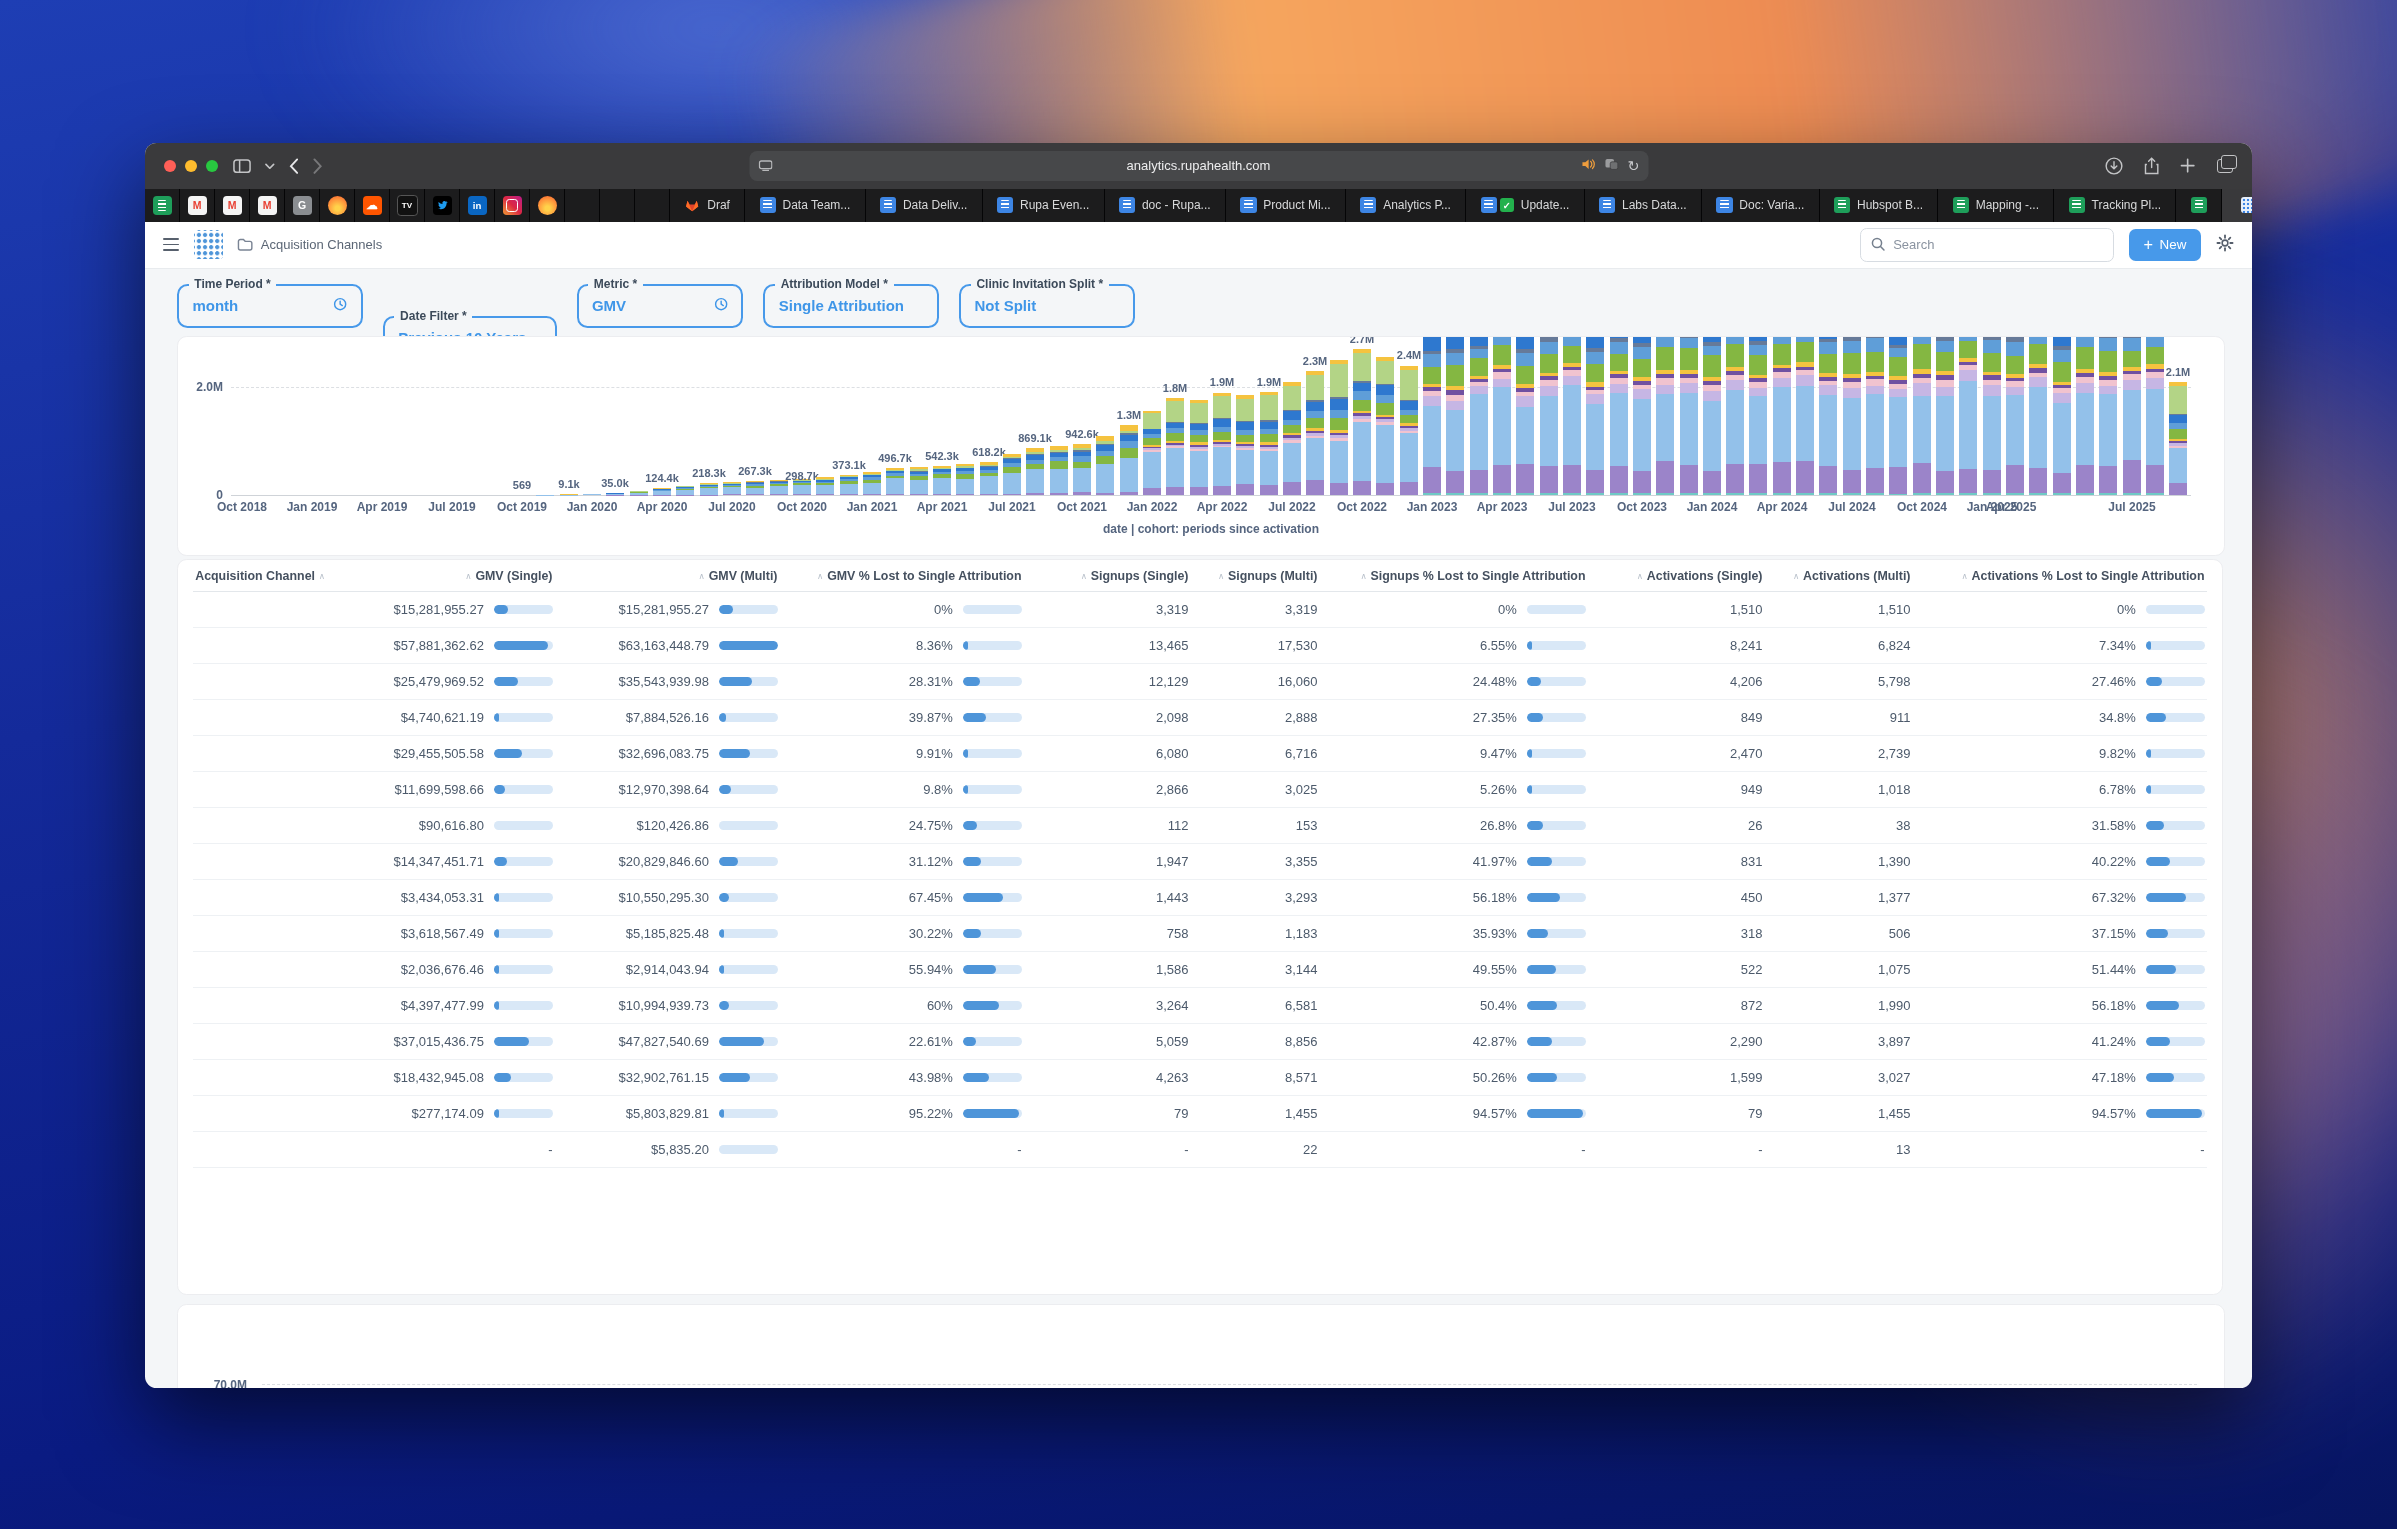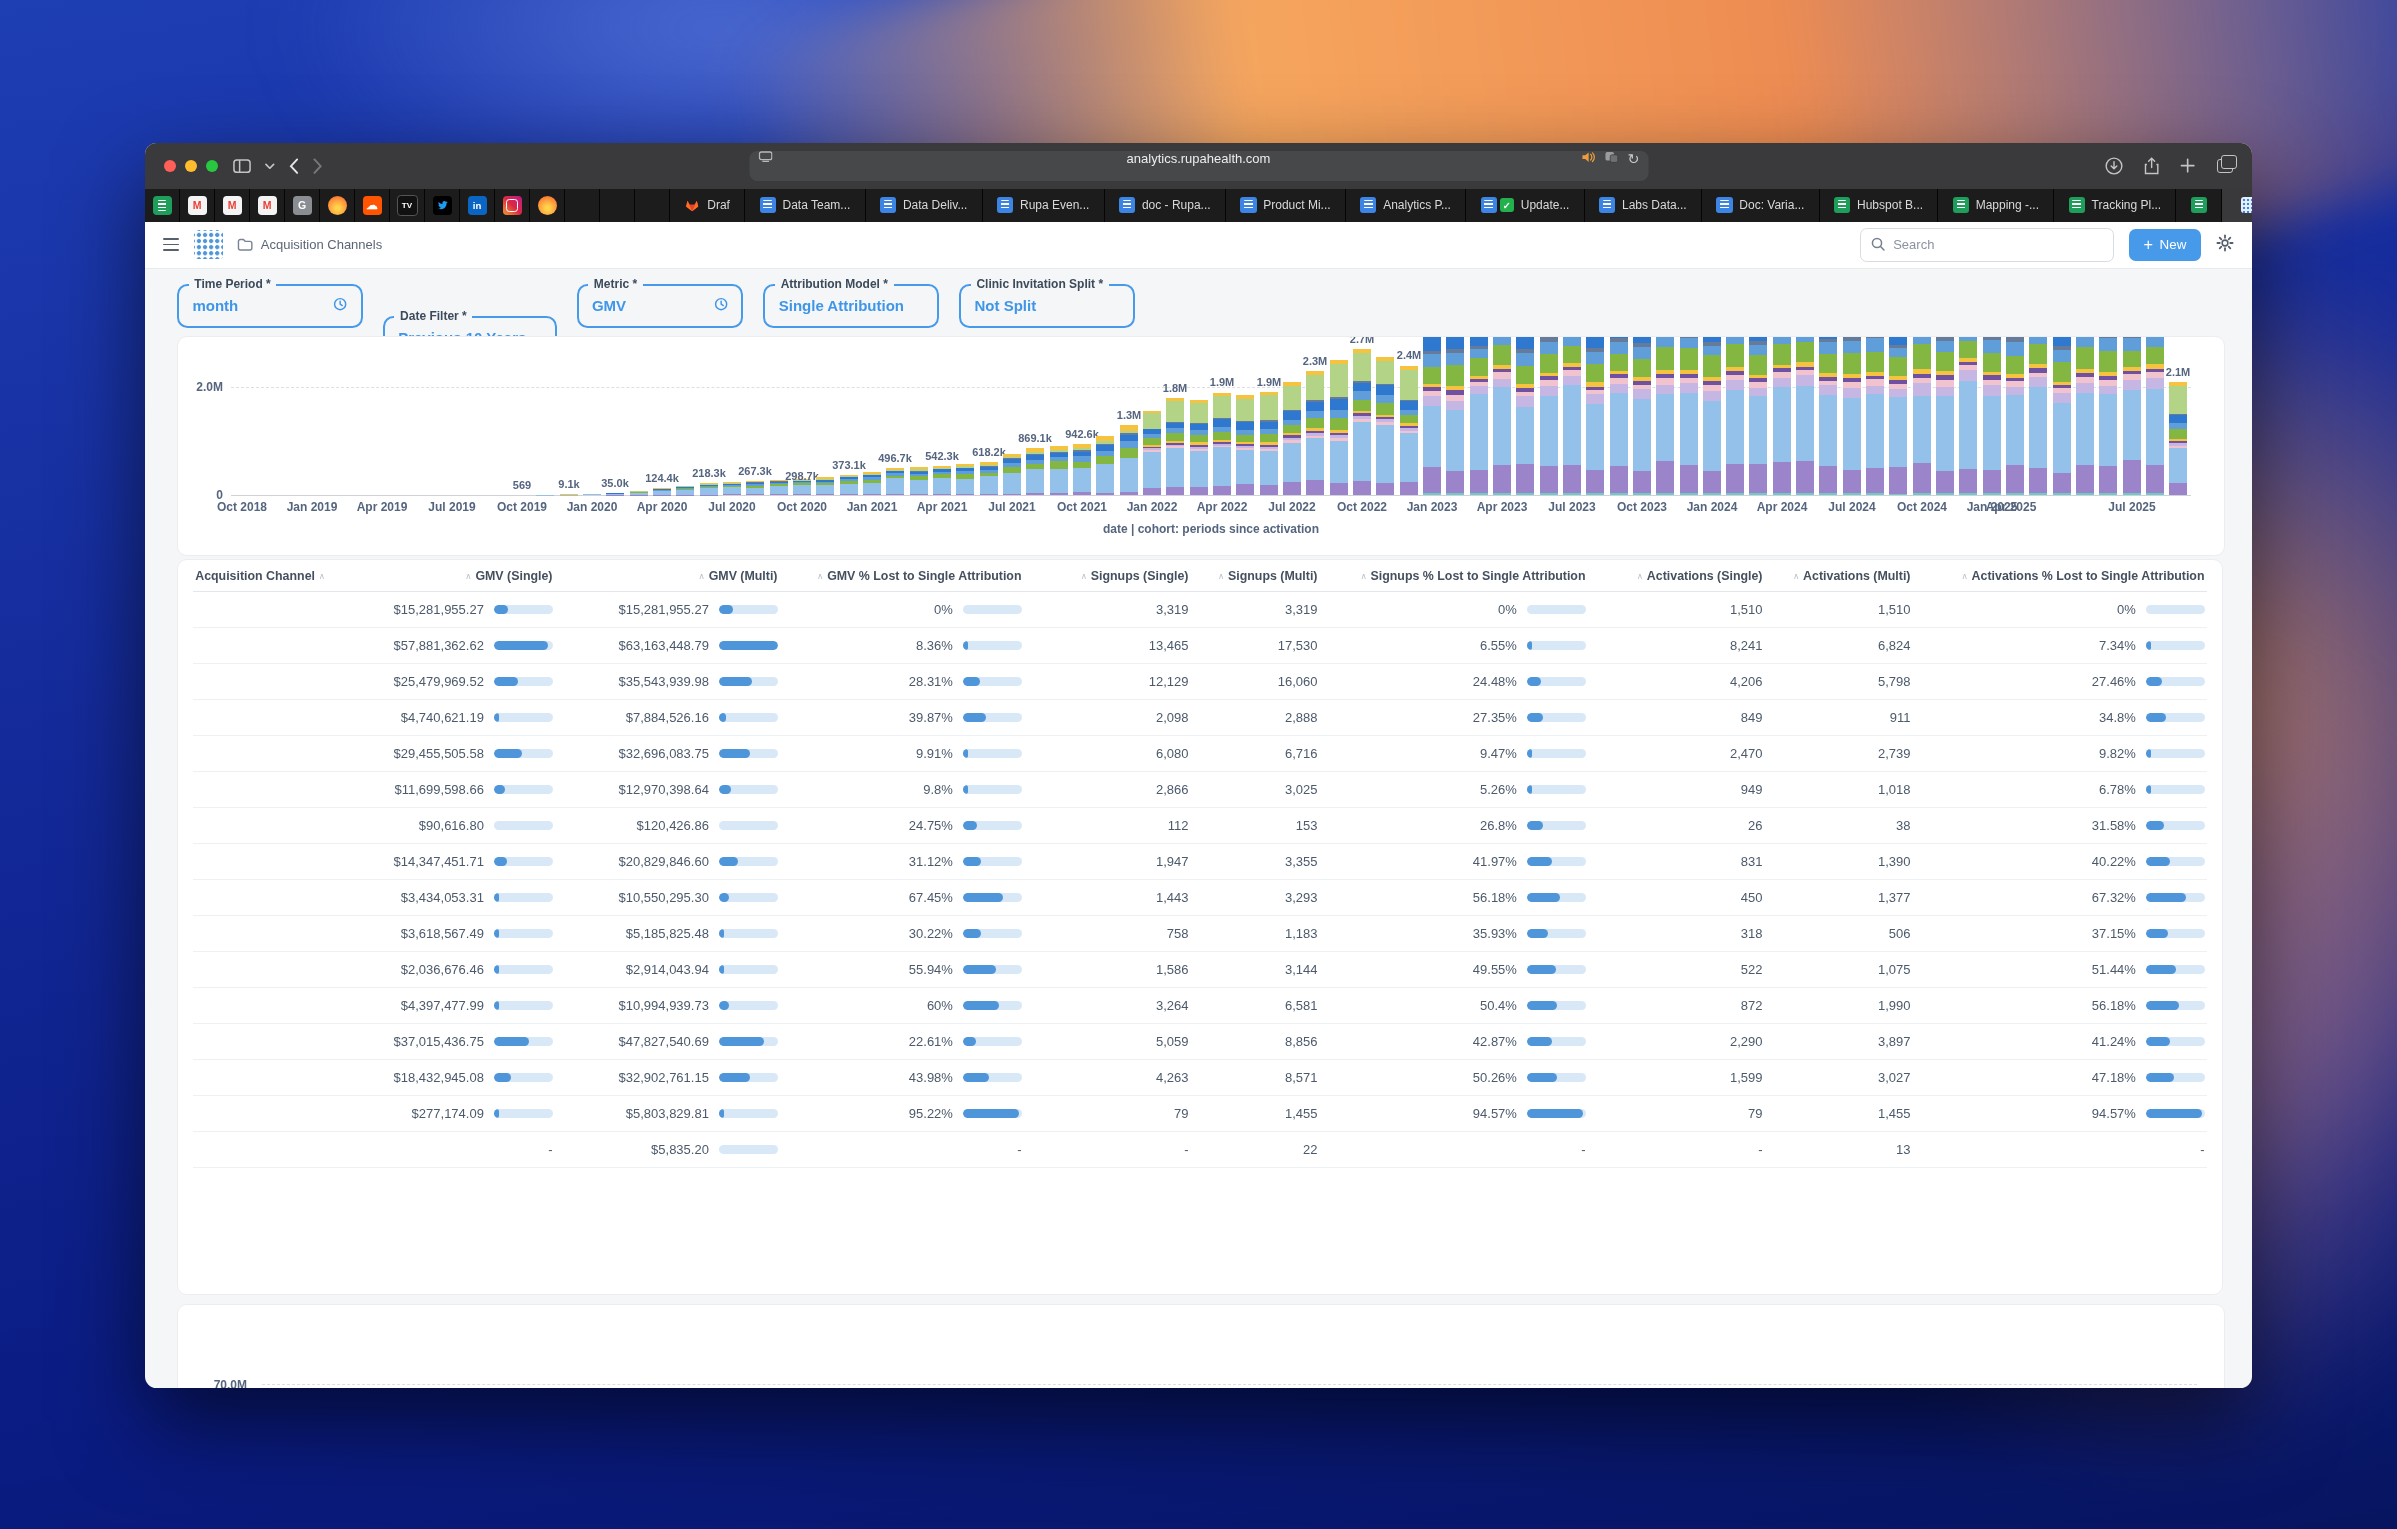--- a/index.html
+++ b/index.html
@@ -25,21 +25,21 @@
 
   
   .titlebar{height:46px;background:#3a3a3c;display:flex;align-items:center;padding:0 19px;gap:14.3px;position:relative;}
   .lights{display:flex;gap:8.6px;}
   .light{width:12.4px;height:12.4px;border-radius:50%;}
   .l-red{background:#ff5f57;}.l-yel{background:#febc2e;}.l-grn{background:#28c840;}
   .tbicon{display:flex;align-items:center;justify-content:center;color:#c3c4c6;}
   .tbicon svg{display:block;}
   .fwd{opacity:.45;}
   .urlbar{position:absolute;left:50%;top:7.6px;transform:translateX(-50%);width:899px;height:30px;
-    background:#47484a;border-radius:7.6px;display:flex;align-items:flex-start;justify-content:center;
+    background:#47484a;border-radius:7.6px;display:flex;align-items:center;justify-content:center;
     color:#ededee;font-size:13px;}
   .url-left{position:absolute;left:9.6px;display:flex;align-items:center;}
   .url-right{position:absolute;right:8.6px;display:flex;align-items:center;gap:8.6px;}
   .tb-right{margin-left:auto;display:flex;align-items:center;gap:21px;}
   .tabs-icon{width:14.3px;height:12.4px;border:1.5px solid #c3c4c6;border-radius:2.9px;position:relative;}
   .tabs-icon::after{content:"";position:absolute;left:2.9px;top:-4.8px;width:14.3px;height:12.4px;
     border:1.5px solid #c3c4c6;border-radius:2.9px;background:#3a3a3c;}
 
   
   .bookmarksbar{height:32.5px;background:#141415;display:flex;align-items:stretch;overflow:hidden;}

